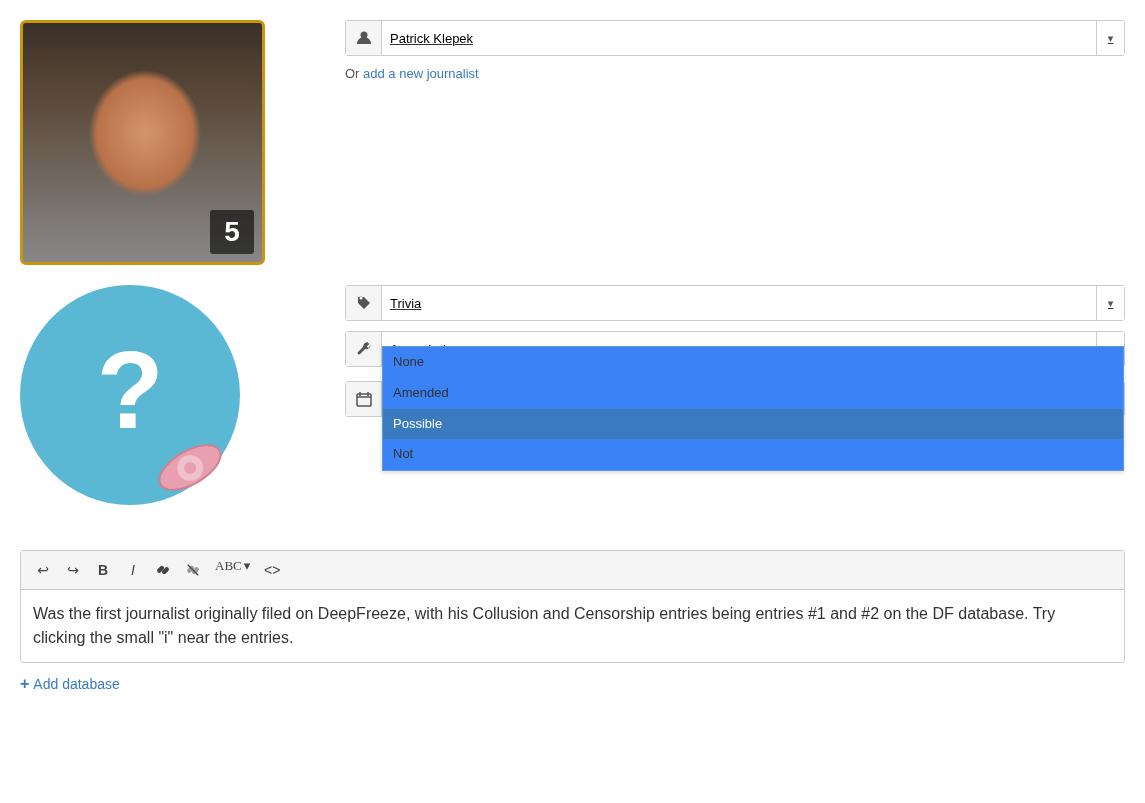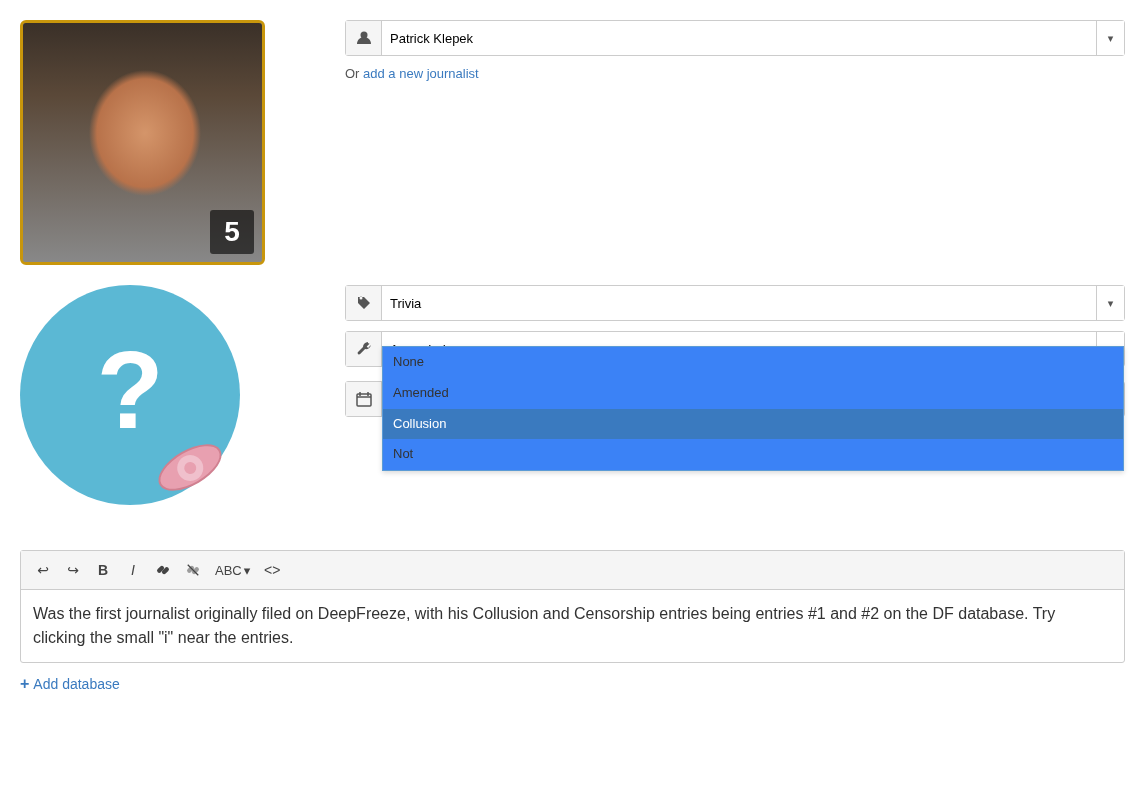--- a/index.html
+++ b/index.html
@@ -124,20 +124,21 @@
       border-radius: 50%;
     }
 
     
     .select-row {
       display: flex;
       border: 1px solid #ccc;
       border-radius: 3px;
       overflow: visible;
       position: relative;
+      text-decoration: underline;
     }
 
     .select-icon {
       width: 36px;
       height: 34px;
       background: #f5f5f5;
       border-right: 1px solid #ccc;
       display: flex;
       align-items: center;
       justify-content: center;
@@ -239,30 +240,31 @@
       border-radius: 2px;
       font-size: 14px;
       color: #444;
     }
 
     .toolbar-btn.bold { font-weight: bold; }
     .toolbar-btn.italic { font-style: italic; }
 
     .toolbar-dropdown-btn {
       display: flex;
-      align-items: center;
+      align-items: flex-start;
       gap: 2px;
       padding: 0 5px;
       height: 26px;
       border: 1px solid transparent;
       background: transparent;
       cursor: pointer;
       border-radius: 2px;
       font-size: 13px;
       color: #444;
+      font-family: Liberation Serif, serif;
     }
 
     .editor-content {
       padding: 12px;
       min-height: 60px;
       font-size: 16px;
       line-height: 1.5;
       color: #333;
     }
 
@@ -354,21 +356,21 @@
         </svg>
       </div>
       <input type="text" class="select-field" value="Amended" readonly="" style="cursor: pointer;">
       <div class="select-arrow">
         <span>▾</span>
       </div>
 
       <div class="dropdown-list">
         <div class="dropdown-item">None</div>
         <div class="dropdown-item">Amended</div>
-        <div class="dropdown-item selected">Collusion</div>
+        <div class="dropdown-item selected">Possible</div>
         <div class="dropdown-item">Not</div>
       </div>
     </div>
 
     <div class="select-row" style="margin-top: 4px;">
       <div class="select-icon">
         <svg width="16" height="16" viewBox="0 0 16 16" fill="#555">
           <rect x="1" y="3" width="14" height="12" rx="1" ry="1" fill="none" stroke="#555" stroke-width="1.5"></rect>
           <line x1="1" y1="6" x2="15" y2="6" stroke="#555" stroke-width="1.5"></line>
           <line x1="4" y1="1" x2="4" y2="5" stroke="#555" stroke-width="1.5"></line>

